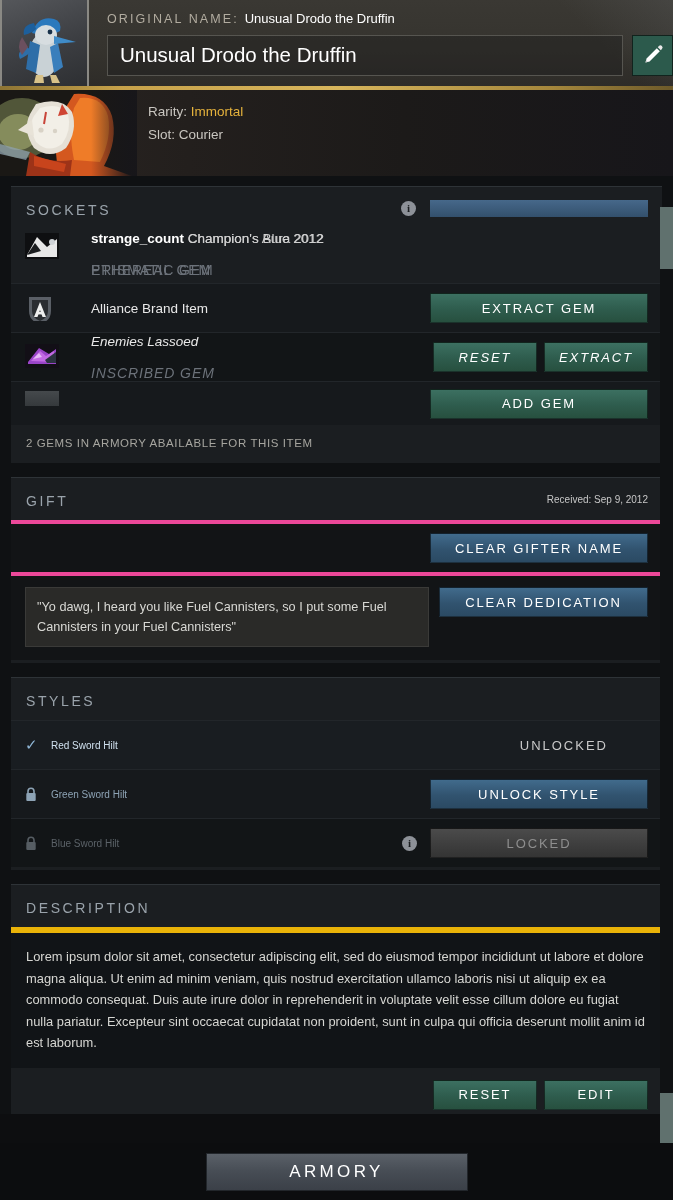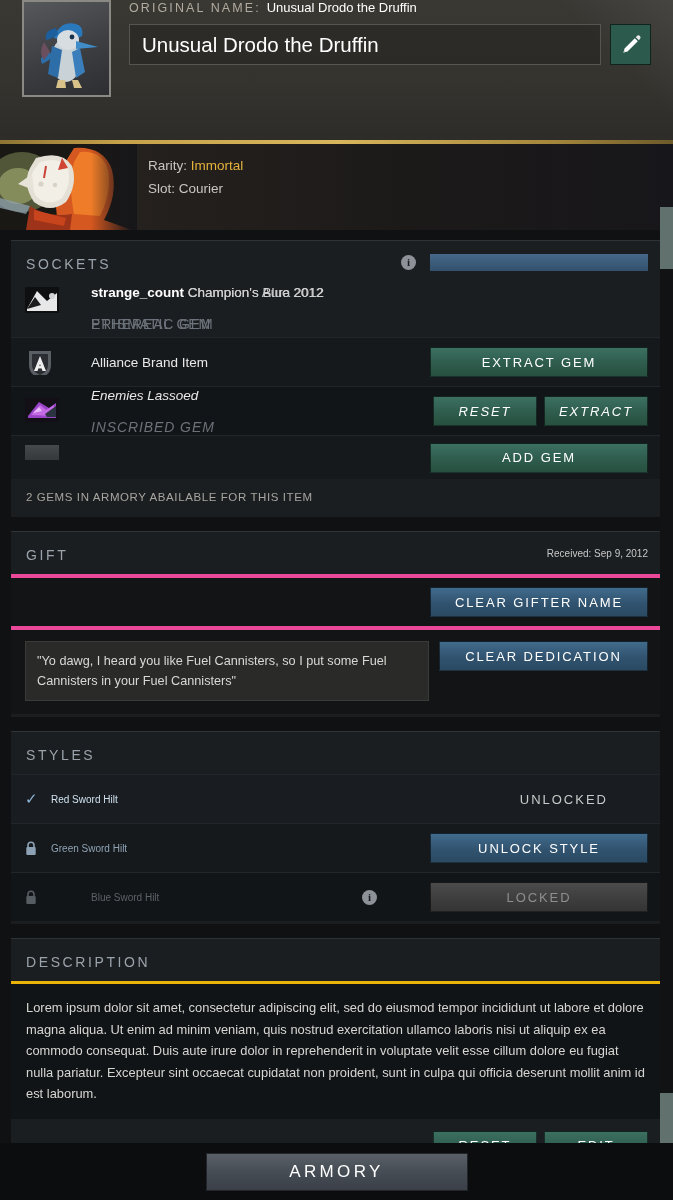--- a/index.html
+++ b/index.html
@@ -14,24 +14,25 @@
   #app {
     position: relative;
     width: 673px; height: 1200px;
     background: #0d0e10;
     overflow: hidden;
   }
 
   
   .header {
     position: relative;
-    height: 140px;
+    height: 86px;
     background: linear-gradient(180deg, #3a3833 0%, #35332e 60%, #2e2c28 100%);
     display: flex;
-    padding: 0 22px;
+    align-items: center;
+    padding: 0 0;
     overflow: hidden;
   }
   .header::after {
     content:"";
     position:absolute; top:-40px; right:-60px;
     width: 200px; height: 160px;
     background: linear-gradient(225deg, rgba(120,125,130,0.35) 0%, rgba(120,125,130,0.0) 60%);
     transform: rotate(0deg);
     pointer-events:none;
   }
@@ -259,38 +260,38 @@
 
   
   .style-row {
     display:flex; align-items:center;
     min-height: 49px;
     padding: 0 14px;
     border-top: 1px solid #22262a;
     background:#16191c;
   }
   .style-row.sel { background:#191d21; }
-  .style-row.dis { background:#121517;gap:40px; }
+  .style-row.dis { background:#121517; }
   .style-mark {
     width: 26px; flex:0 0 auto;
     display:flex; align-items:center;
     color: #8fb6d6; font-size: 15px;
   }
   .style-name { flex:1 1 auto; font-size: 10px; color:#cfe0ee; }
   .style-name.dim2 { color:#8da3b5; }
   .style-name.off { color:#5b6268; }
   .style-status {
     font-size: 13px; letter-spacing: 2px; color:#c9c9c9;
     text-transform: uppercase; padding-right: 40px;
   }
 
   
   .desc-box {
     background: #111417;
-    border-top: 3px solid #eab308;
+    border-top: 6px solid #eab308;
     color: #d6d6d2;
     font-size: 12.9px;
     line-height: 21.5px;
     padding: 13px 15px 14px 15px;
   }
   .desc-actions {
     display:flex; justify-content:flex-end; gap: 7px;
     padding: 12px 14px 13px 0;
     background:#1b1e21;
   }

